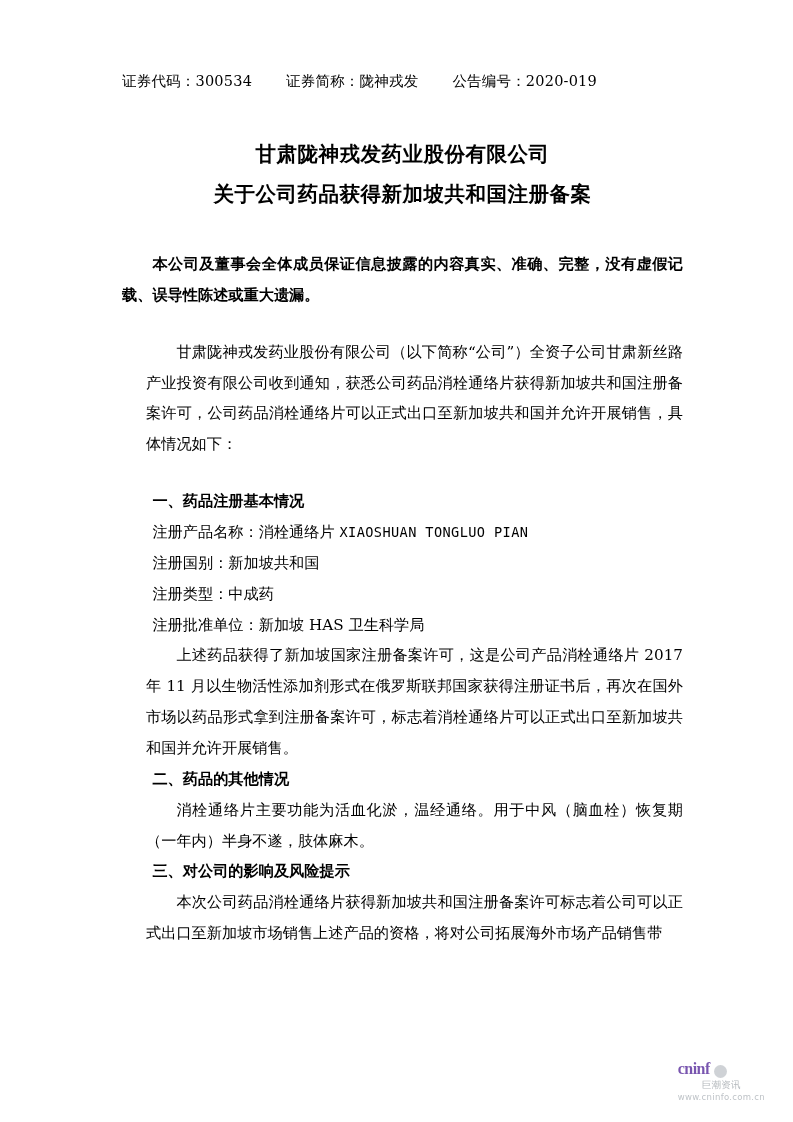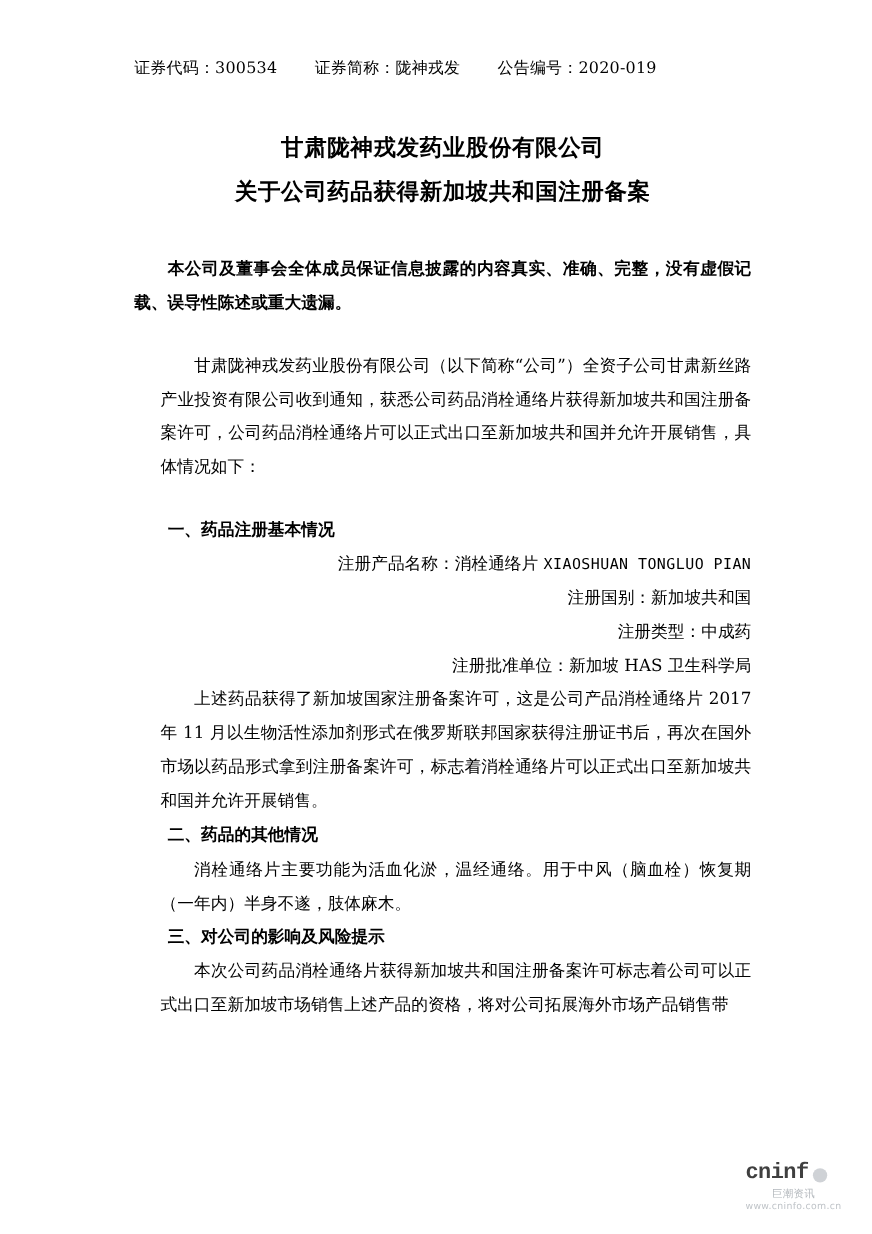--- a/index.html
+++ b/index.html
@@ -14,21 +14,21 @@
     color: #000000;
     position: relative;
     overflow: hidden;
   }
   .page {
     position: absolute;
     left: 0; top: 0;
     width: 793px;
     height: 1122px;
     box-sizing: border-box;
-    padding: 52px 110px 40px 122px;
+    padding: 72px 110px 40px 122px;
   }
   .header-row {
     display: flex;
     align-items: baseline;
     font-size: 14.5px;
     letter-spacing: 0.2px;
     margin-bottom: 44px;
     white-space: nowrap;
   }
   .header-row .h-item { margin-right: 34px; }
@@ -65,44 +65,43 @@
   .section-head {
     font-weight: bold;
     font-size: 15.2px;
     line-height: 2.03;
     text-indent: 2em;
   }
   .reg-line {
     font-size: 15.2px;
     line-height: 2.03;
     text-indent: 2em;
-    text-align: right;
   }
   .mono-inline {
     font-family: "DejaVu Sans Mono", "Liberation Mono", monospace;
     font-size: 13.6px;
     letter-spacing: 0.4px;
   }
 
   .watermark {
     position: absolute;
     right: 28px;
     bottom: 20px;
     text-align: left;
     opacity: 0.75;
   }
   .wm-main {
     display: flex;
     align-items: center;
   }
   .wm-logo-text {
-    font-family: Liberation Mono, monospace;
-    font-size: 20px;
+    font-family: Liberation Serif, serif;
+    font-size: 16px;
     font-weight: bold;
-    color: #000000;
+    color: #4c1d95;
     letter-spacing: -0.5px;
   }
   .wm-dot {
     width: 13px; height: 13px;
     border-radius: 50%;
     background: #c0c4c9;
     display: inline-block;
     margin-left: 4px;
     position: relative;
     top: 2px;

